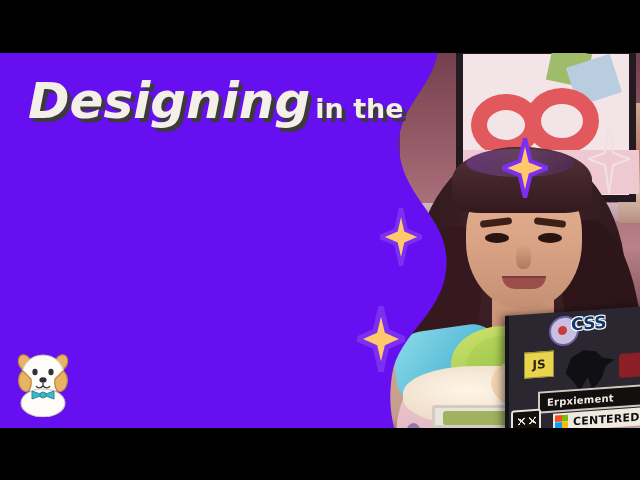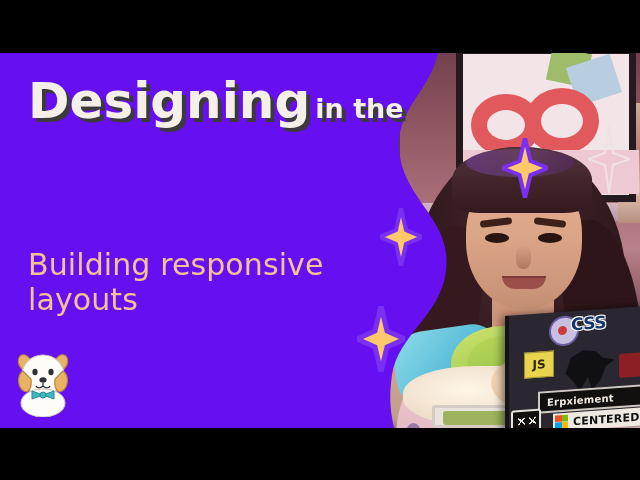--- a/index.html
+++ b/index.html
@@ -119,21 +119,21 @@
 
   
   .purple-panel{position:absolute;left:0;top:0;width:470px;height:375px;z-index:20;}
   .purple-panel svg{display:block;width:470px;height:375px;}
 
   
   .copy{position:absolute;left:0;top:0;width:470px;height:375px;z-index:30;}
   .title{position:absolute;left:28px;top:23px;width:400px;}
   .t-line{color:#f4f0e8;line-height:1;letter-spacing:0px;
         text-shadow:4px 4px 0 #3d3a3e;}
-  .t1{font-size:50px;font-weight:bold;}
+  .t1{font-size:50px;font-weight:bold;font-style:italic;}
   .t-small{font-size:27px;font-weight:bold;}
   .t2{font-size:50px;font-weight:bold;margin-top:8px;display:block;}
   .sub{position:absolute;left:28px;top:195px;width:340px;color:#f5c293;
         font-size:30px;line-height:1.16;font-weight:normal;letter-spacing:.1px;}
 
   
   .logo{position:absolute;left:10px;top:292px;width:66px;height:72px;z-index:35;}
 
   
   .sp{position:absolute;z-index:40;}
@@ -239,21 +239,20 @@
                  C388,350 392,364 394,375
                  L0,375 Z" fill="#6610f2"></path>
       </svg>
     </div>
 
     <div class="copy">
       <div class="title">
         <span class="t-line t1">Designing</span>
         <span class="t-line t-small">in the</span>
       </div>
-      <div class="sub">Building responsive layouts</div>
     </div>
 
     <svg class="logo" viewBox="0 0 66 72">
       <g>
         <path d="M12 24 C6 18 8 8 15 10 C21 12 23 20 22 26 Z" fill="#e8b365" stroke="#b9863d" stroke-width="1.2"></path>
         <path d="M54 24 C60 18 58 8 51 10 C45 12 43 20 44 26 Z" fill="#e8b365" stroke="#b9863d" stroke-width="1.2"></path>
         <ellipse cx="33" cy="30" rx="21" ry="20" fill="#fdfcf8" stroke="#cfc8bd" stroke-width="1.2"></ellipse>
         <path d="M13 26 C7 30 7 42 14 46 C19 49 22 42 21 34 Z" fill="#e8b365" stroke="#b9863d" stroke-width="1.2"></path>
         <path d="M53 26 C59 30 59 42 52 46 C47 49 44 42 45 34 Z" fill="#e8b365" stroke="#b9863d" stroke-width="1.2"></path>
         <ellipse cx="25" cy="27" rx="2.6" ry="3.2" fill="#2f2f36"></ellipse>

